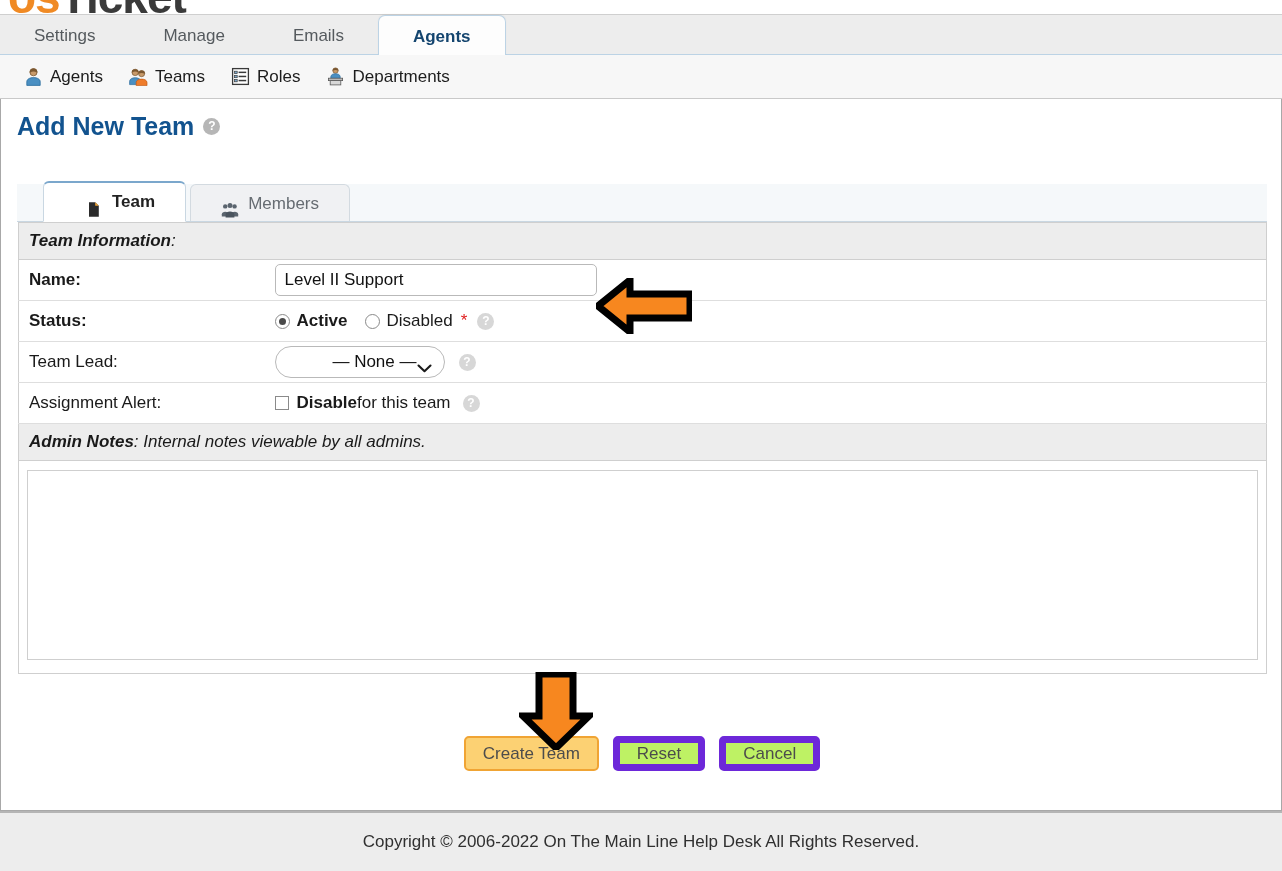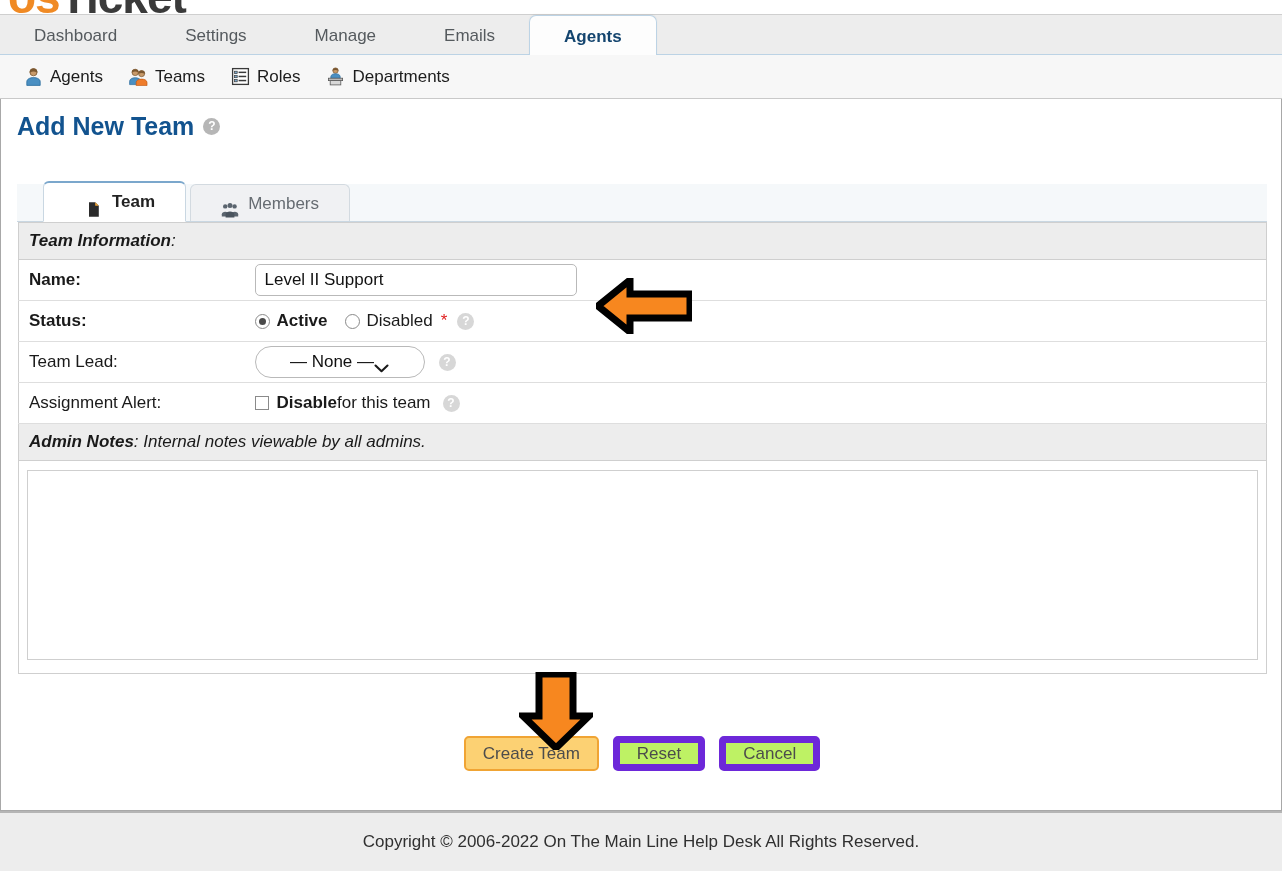--- a/index.html
+++ b/index.html
@@ -141,21 +141,21 @@
   .sec-head {
     background: #ededed;
     height: 37px;
     font-size: 17px; font-style: italic; font-weight: bold;
     color: #1a1a1a; padding-left: 10px !important;
     border-bottom: 1px solid #cfcfcf !important;
   }
   .sec-head .norm { font-weight: bold; }
   .sec-head .lite { font-weight: normal; font-style: italic; }
   .lbl-cell {
-    width: 236px; height: 41px;
+    width: 256px; height: 41px;
     font-size: 17px; color: #1a1a1a;
     padding-left: 10px !important;
     vertical-align: middle;
   }
   .lbl-bold { font-weight: bold; }
   .val-cell { vertical-align: middle; padding-left: 0 !important; }
 
   .txt-input {
     width: 322px; height: 32px;
     border: 1px solid #b9b9b9; border-radius: 5px;
@@ -164,21 +164,21 @@
     padding: 0 9px;
     font-family: "Liberation Sans", sans-serif;
     outline: none;
   }
   .sel-input {
     width: 170px; height: 32px;
     border: 1px solid #b9b9b9; border-radius: 16px;
     background: #ffffff;
     font-size: 17px; color: #111111;
     padding: 0 12px;
-    display: flex; align-items: center; justify-content: center;
+    display: flex; align-items: center; justify-content: flex-end;
     cursor: pointer;
   }
   .chev { width: 15px; height: 9px; flex: none; }
 
   .radio-row, .check-row { display: flex; align-items: center; font-size: 17px; color: #1a1a1a; }
   .radio {
     width: 15px; height: 15px; border-radius: 50%;
     border: 1px solid #8a8a8a; background: #ffffff;
     display: inline-block; position: relative; flex: none;
     margin-right: 7px; cursor: pointer;
@@ -251,21 +251,20 @@
 <div id="page">
 
   <div class="logo-strip">
     <div class="logo-text">
       <span class="os">os</span><span>Ticket</span>
     </div>
   </div>
 
   <div class="navbar">
     <div class="tabs">
-      <div class="nav-tab">Dashboard</div>
       <div class="nav-tab">Settings</div>
       <div class="nav-tab">Manage</div>
       <div class="nav-tab">Emails</div>
       <div class="nav-tab active">Agents</div>
     </div>
   </div>
 
   <div class="subnav">
 
     <div class="subnav-item">

